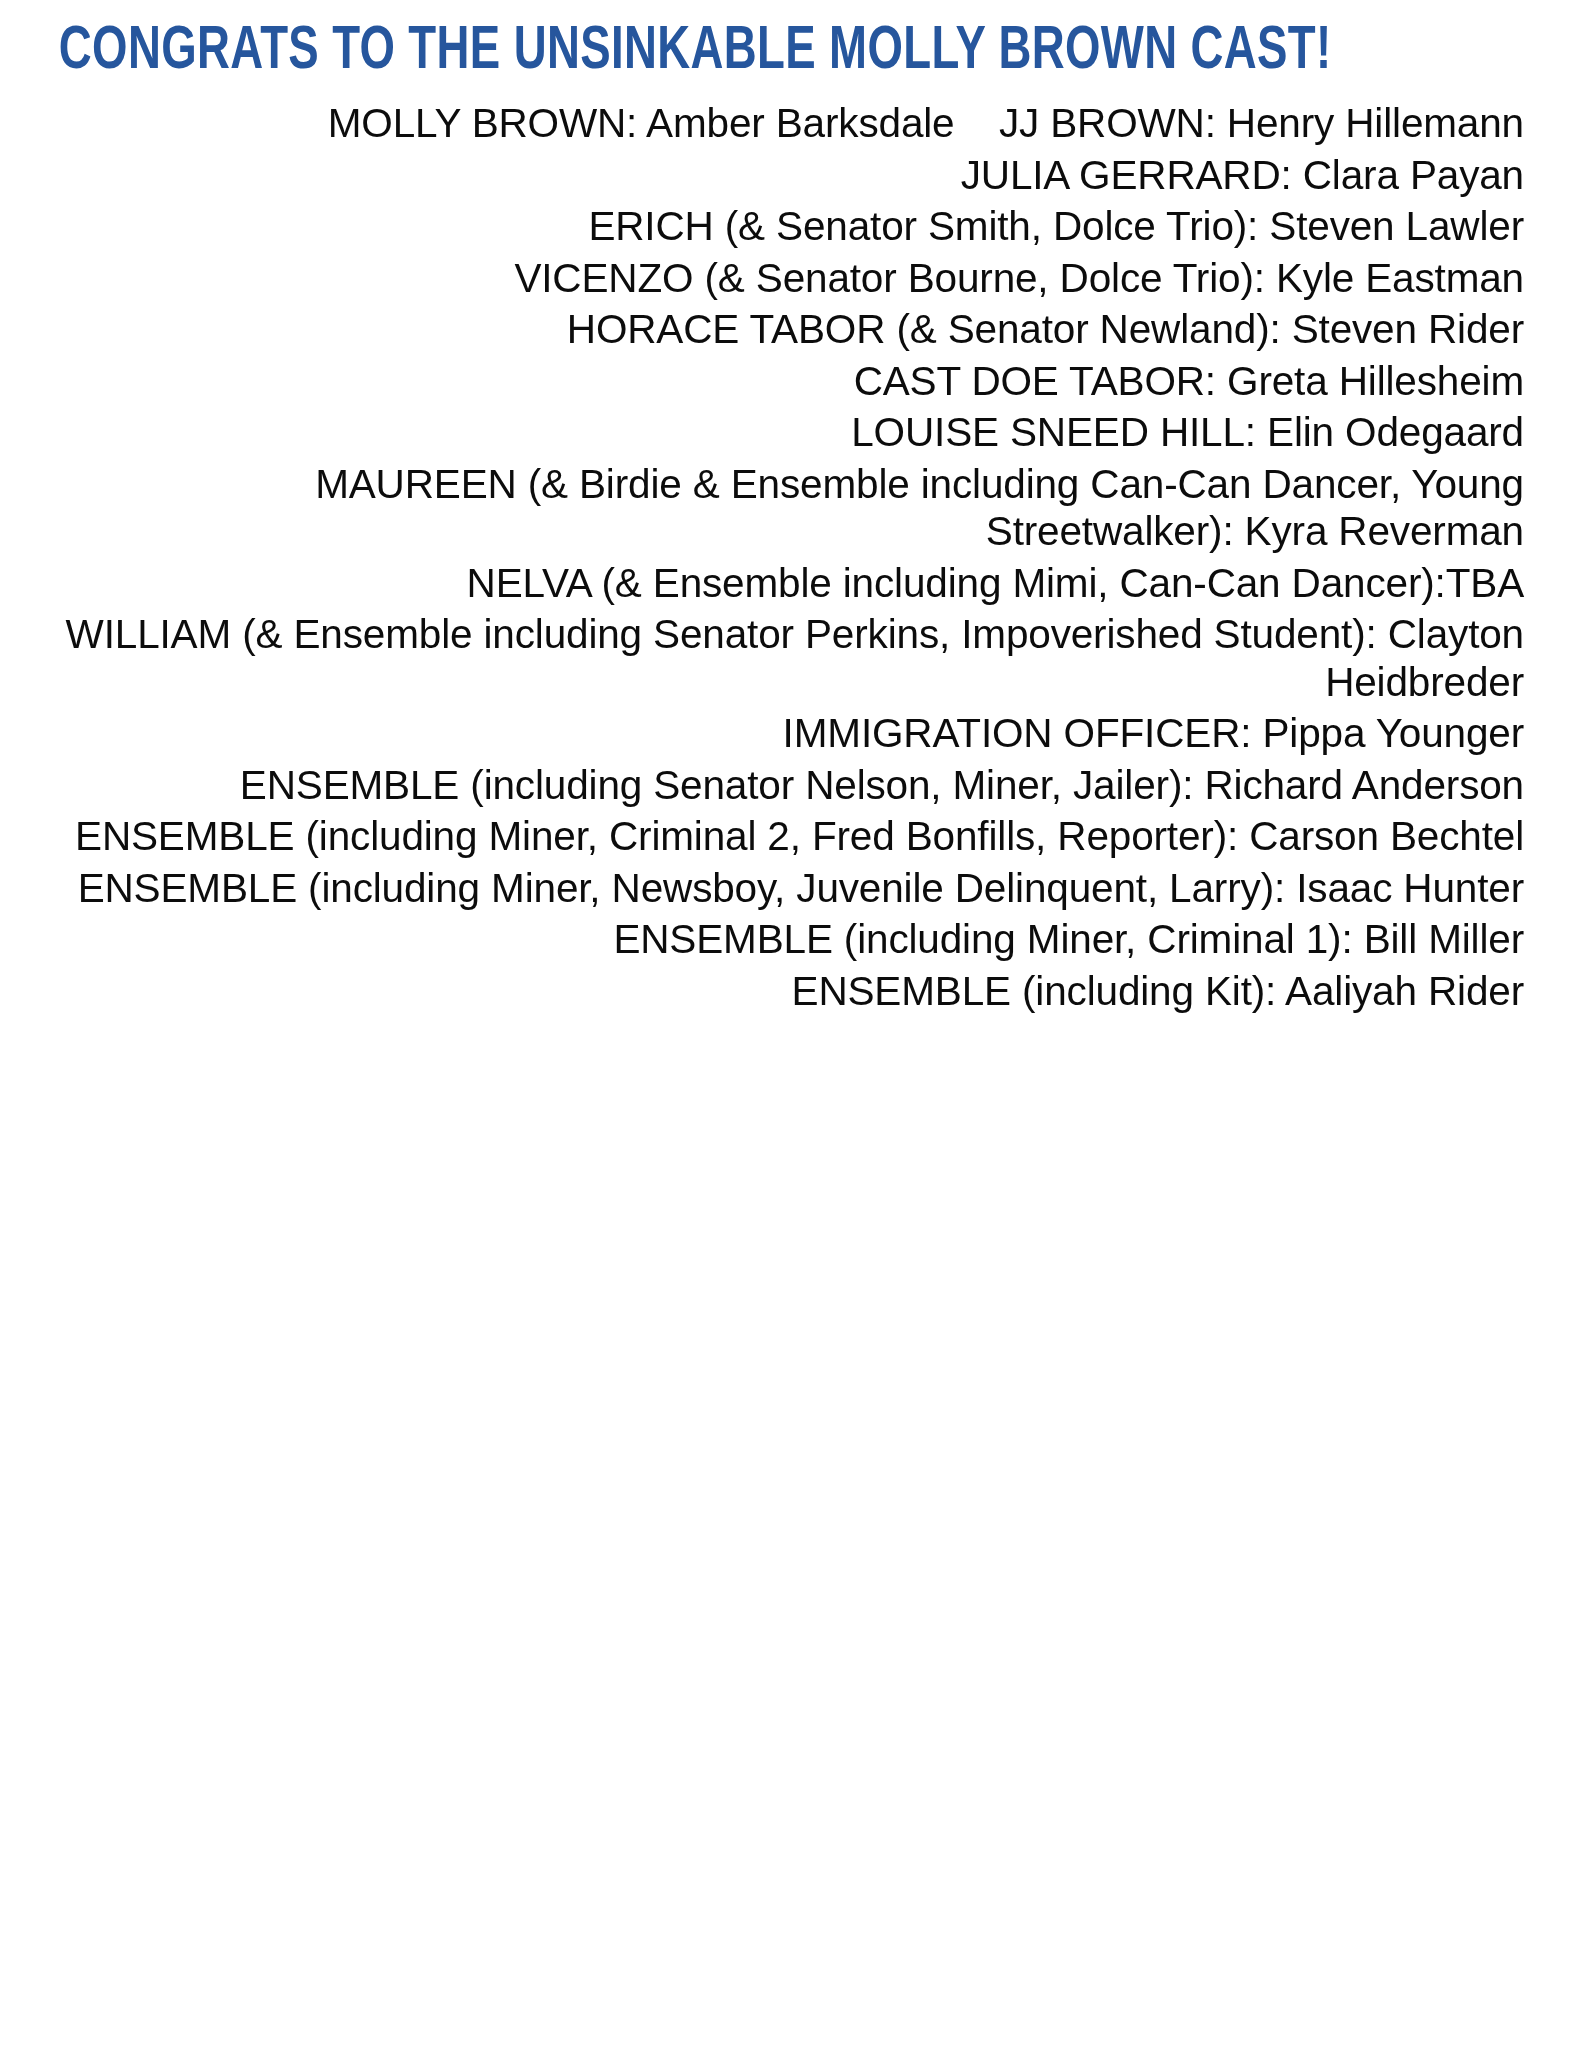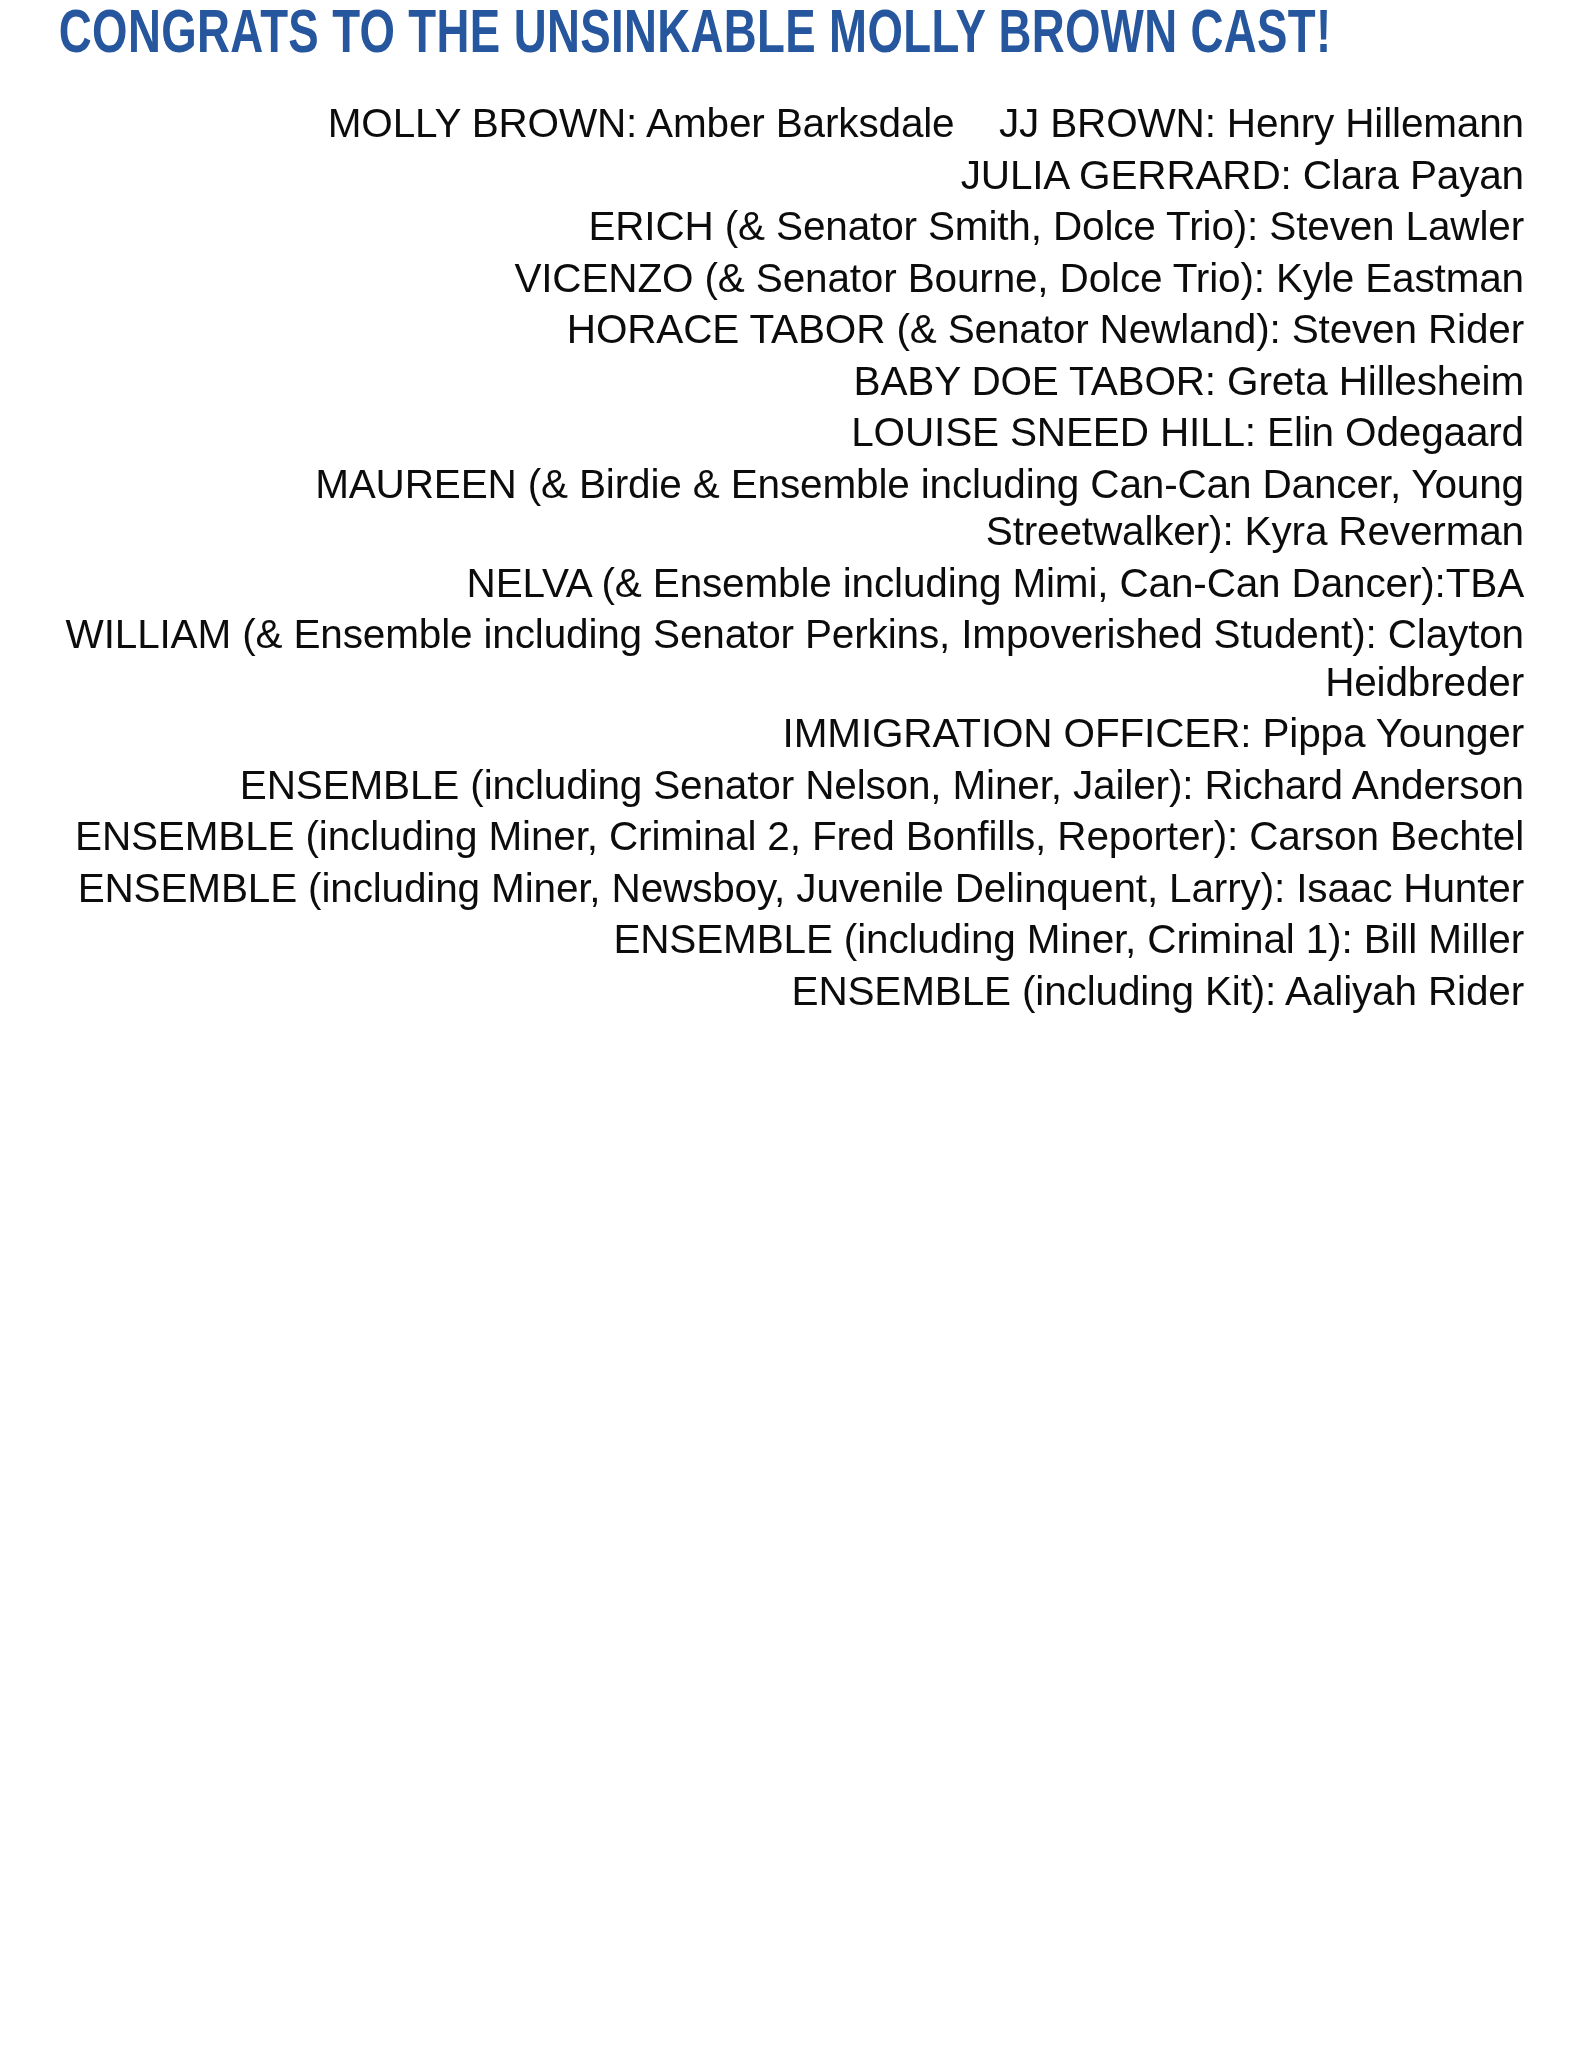--- a/index.html
+++ b/index.html
@@ -23,21 +23,21 @@
   }
 
   
   .headline-wrap {
     position: absolute;
     left: 0;
     top: 0;
     width: 1583px;
     height: 78px;
     display: flex;
-    align-items: flex-start;
+    align-items: flex-end;
     justify-content: flex-start;
   }
   .headline {
     margin: 0;
     padding: 0 0 0 80px;
     color: #26569D;
     font-family: "Liberation Sans Narrow", "Liberation Sans", "DejaVu Sans Condensed", sans-serif;
     font-weight: 700;
     font-size: 62px;
     line-height: 62px;
@@ -81,21 +81,21 @@
   <div class="headline-wrap">
     <h1 class="headline" style="color: rgb(38, 86, 157);">CONGRATS TO THE UNSINKABLE MOLLY BROWN CAST!</h1>
   </div>
 
   <div class="cast-block" style="color: rgb(12, 12, 12);">
       <p class="cast-line first-line">MOLLY BROWN: Amber Barksdale    JJ BROWN: Henry Hillemann</p>
       <p class="cast-line">JULIA GERRARD: Clara Payan</p>
       <p class="cast-line">ERICH (&amp; Senator Smith, Dolce Trio): Steven Lawler</p>
       <p class="cast-line">VICENZO (&amp; Senator Bourne, Dolce Trio): Kyle Eastman</p>
       <p class="cast-line">HORACE TABOR (&amp; Senator Newland): Steven Rider</p>
-      <p class="cast-line">BABY DOE TABOR: Greta Hillesheim</p>
+      <p class="cast-line">CAST DOE TABOR: Greta Hillesheim</p>
       <p class="cast-line">LOUISE SNEED HILL: Elin Odegaard</p>
       <p class="cast-line">MAUREEN (&amp; Birdie &amp; Ensemble including Can-Can Dancer, Young Streetwalker): Kyra Reverman</p>
       <p class="cast-line">NELVA (&amp; Ensemble including Mimi, Can-Can Dancer):TBA</p>
       <p class="cast-line">WILLIAM (&amp; Ensemble including Senator Perkins, Impoverished Student): Clayton Heidbreder</p>
       <p class="cast-line">IMMIGRATION OFFICER: Pippa Younger</p>
       <p class="cast-line">ENSEMBLE (including Senator Nelson, Miner, Jailer): Richard Anderson</p>
       <p class="cast-line">ENSEMBLE (including Miner, Criminal 2, Fred Bonfills, Reporter): Carson Bechtel</p>
       <p class="cast-line">ENSEMBLE (including Miner, Newsboy, Juvenile Delinquent, Larry): Isaac Hunter</p>
       <p class="cast-line">ENSEMBLE (including Miner, Criminal 1): Bill Miller</p>
       <p class="cast-line">ENSEMBLE (including Kit): Aaliyah Rider</p>

